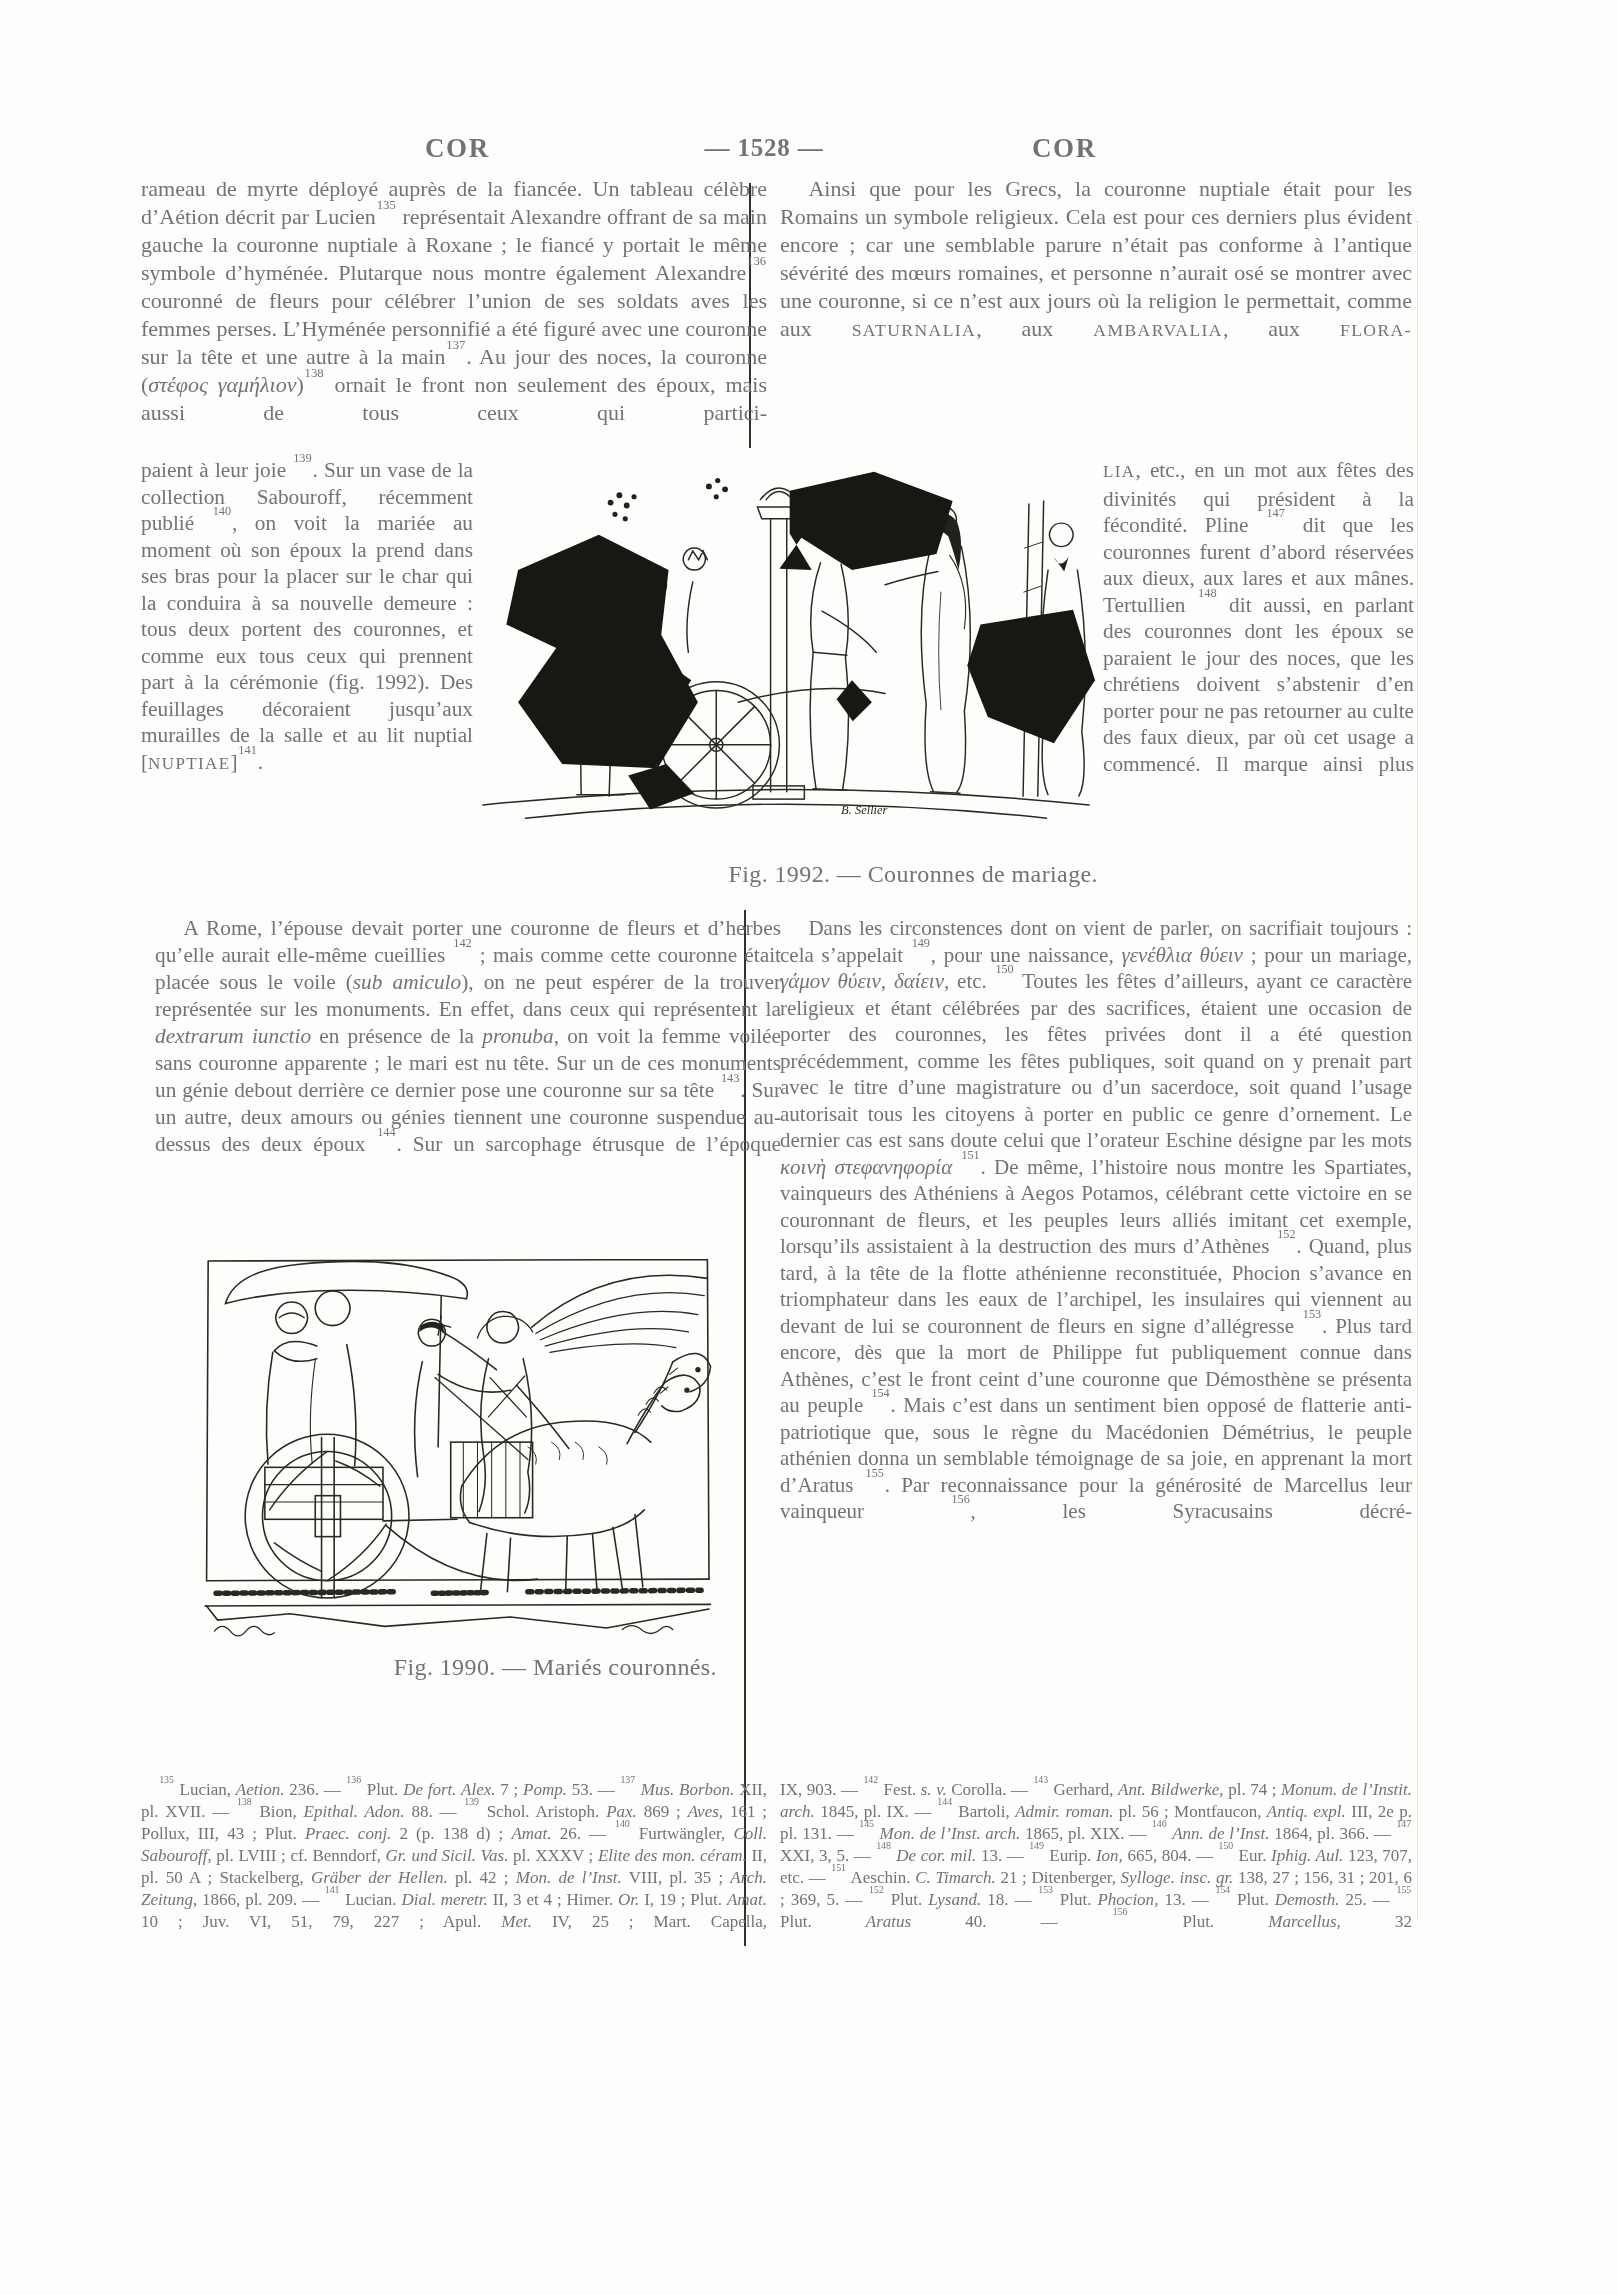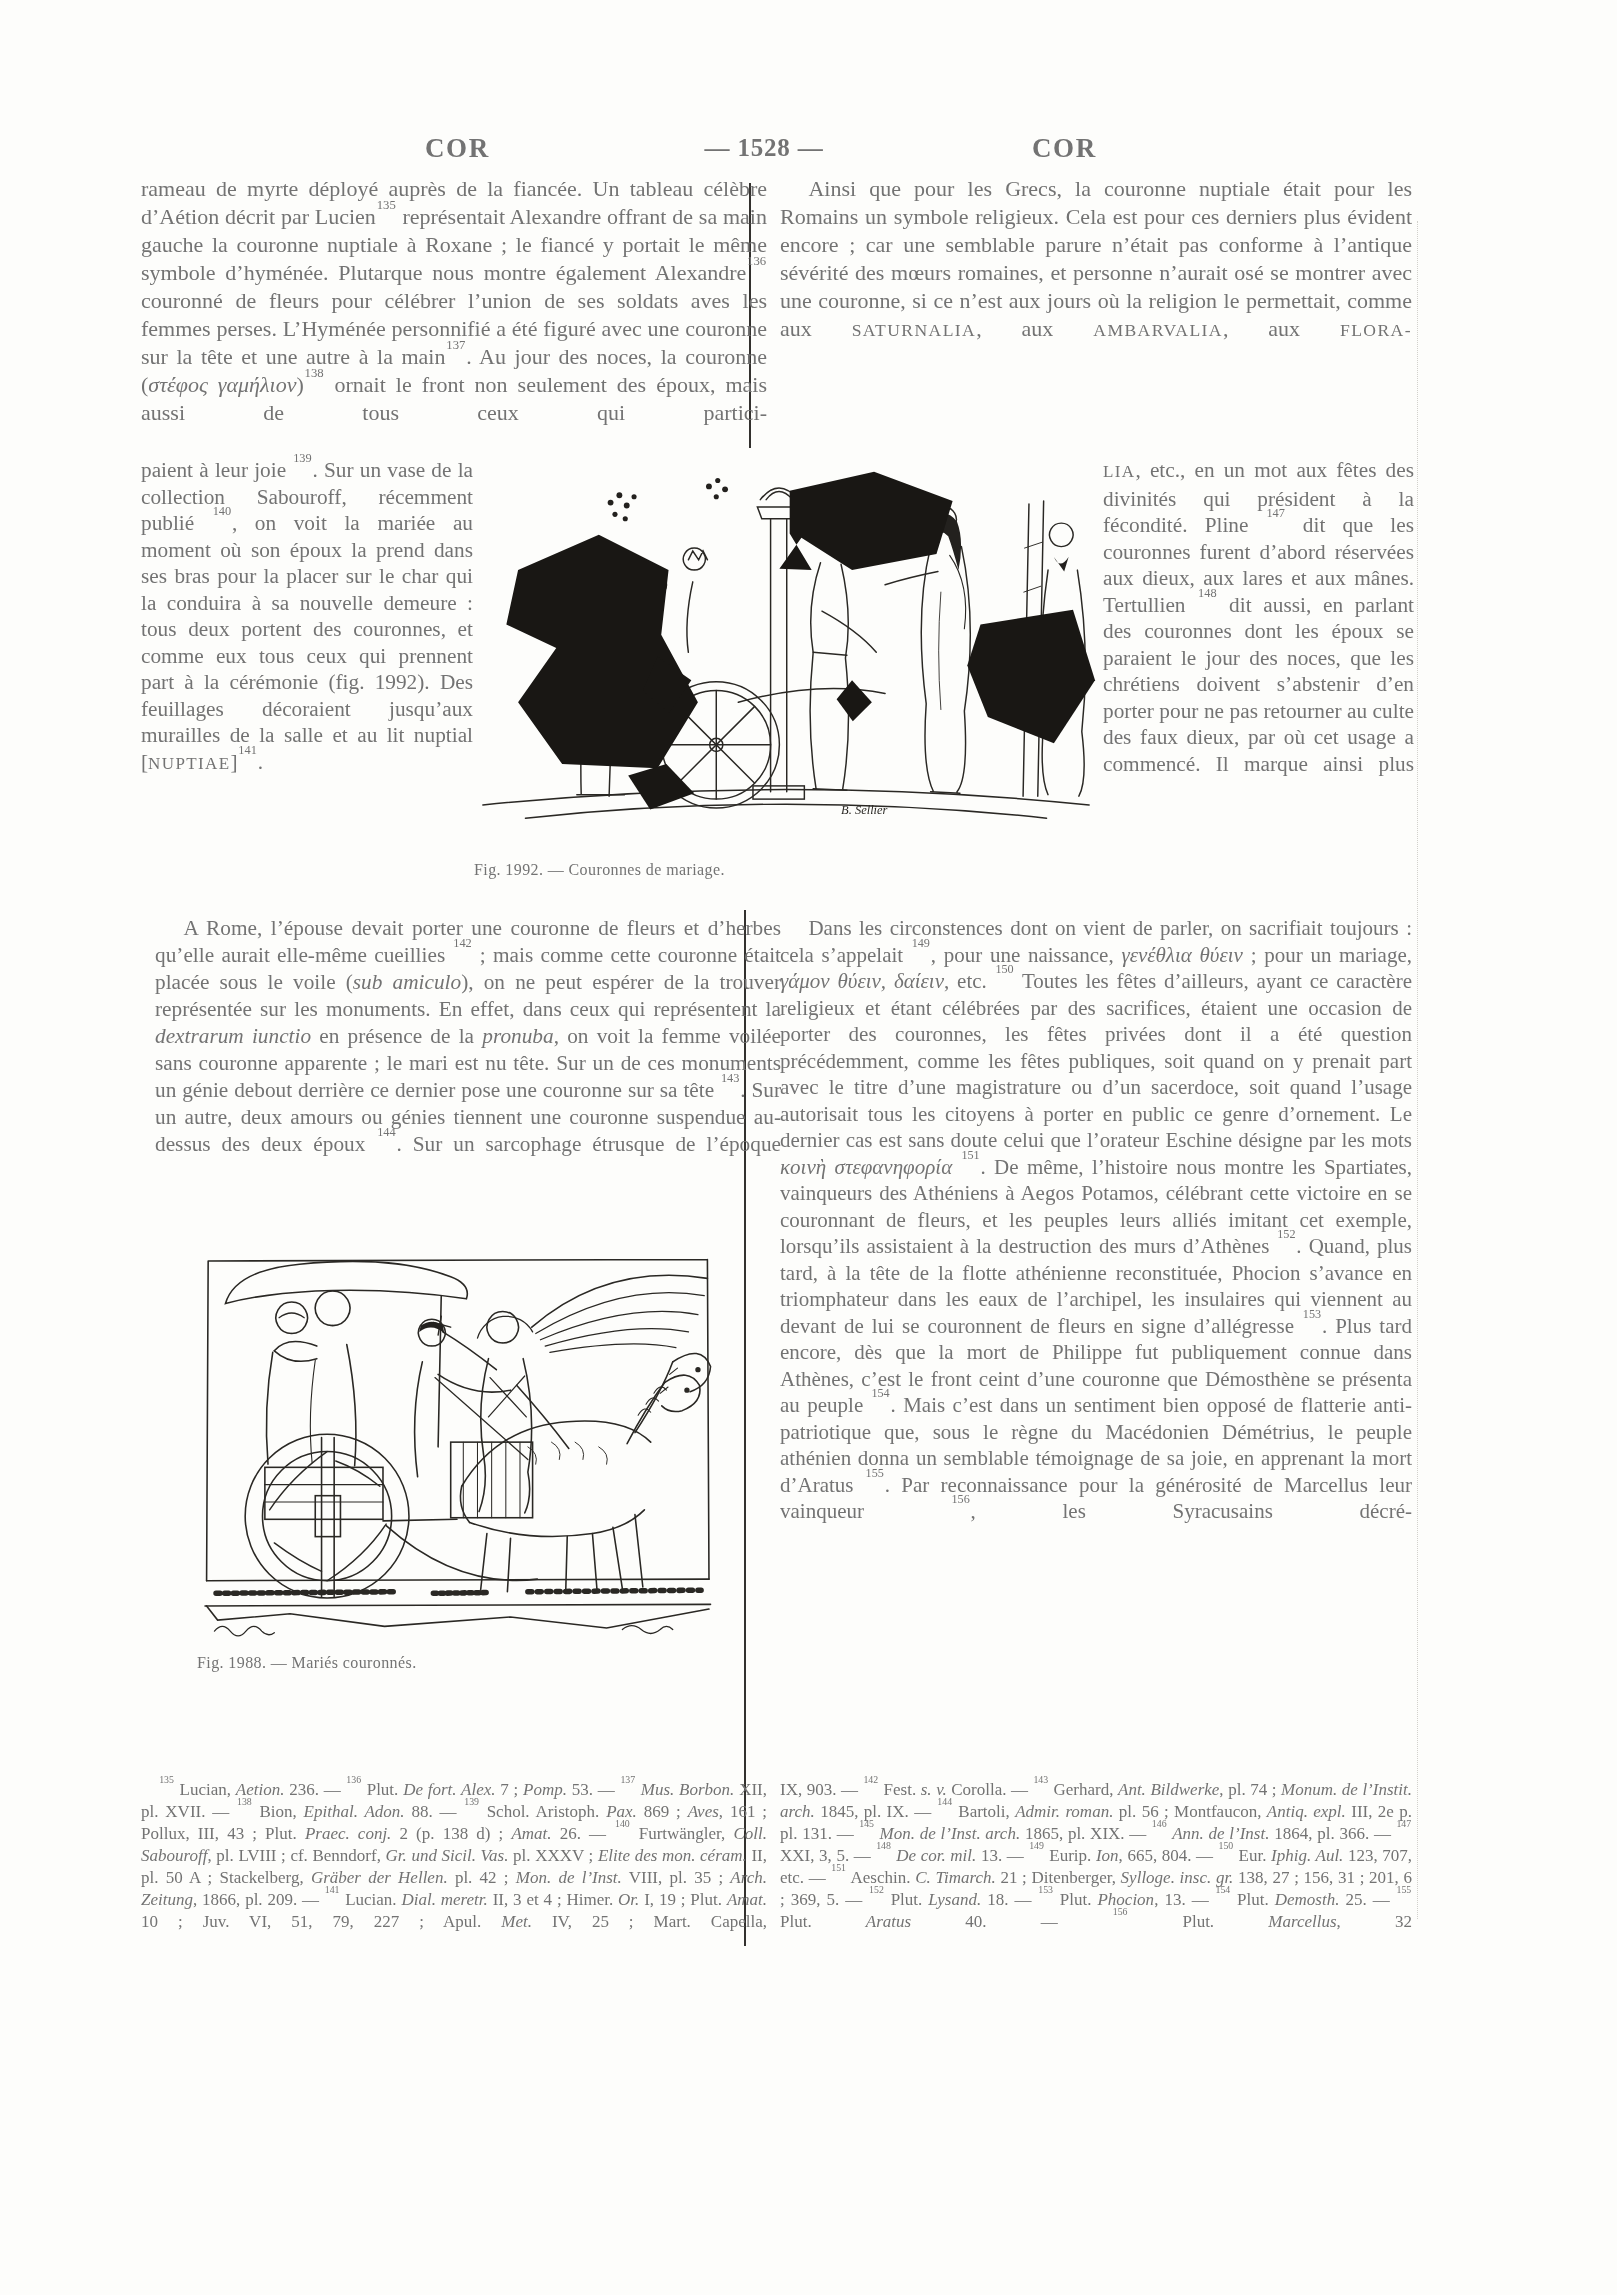--- a/index.html
+++ b/index.html
@@ -14,21 +14,21 @@
   .rfull{font-size:21px;line-height:26.5px;}
   .lmid{font-size:21.3px;line-height:27px;}
   .l4{font-size:21.3px;line-height:32px;}
   .fnote{font-size:17px;line-height:22px;}
   .jl p{text-align-last:justify;}
   .ind{text-indent:28.4px;}
   sup{font-size:0.58em;line-height:0;position:relative;top:-0.55em;padding:0 0.8px;}
   i{font-style:italic;}
   .sc{font-size:0.8em;letter-spacing:0.08em;}
   .gk{font-style:italic;}
-  .caption{font-size:16px;text-align:left;letter-spacing:0.4px;}
+  .caption{font-size:24px;text-align:right;letter-spacing:0.4px;}
   .vrule{width:1.6px;background:#33312e;}
   .edgeline{width:1.6px;border-left:1.6px dotted #c7c6c0;opacity:.8;}
   svg text{font-family:"Liberation Serif",serif;}
 </style>
 </head>
 <body>
 
 <div id="page">
 
   <div class="abs hdr" style="left:425px;top:133px;">COR</div>
@@ -205,21 +205,21 @@
 
         <path d="M24,436 L250,434" stroke-width="7" stroke-dasharray="5 6"></path>
         <path d="M300,436 L370,435" stroke-width="7" stroke-dasharray="4 5"></path>
         <path d="M420,434 L640,432" stroke-width="7" stroke-dasharray="5 7"></path>
 
         <path d="M22,484 q10,-12 20,0 q10,12 20,0 q10,-12 20,0 q8,8 16,2" stroke-width="1.6"></path>
         <path d="M540,482 q12,-10 24,0 q12,10 24,0 q8,-8 16,0" stroke-width="1.6"></path>
       </g>
     </svg>
   </div>
-  <div class="abs caption" style="left:197px;top:1654px;width:520px;">Fig. 1988. — Mariés couronnés.</div>
+  <div class="abs caption" style="left:197px;top:1654px;width:520px;">Fig. 1990. — Mariés couronnés.</div>
 
 
   <div class="abs txt fnote jl" style="left:141px;top:1779px;width:626px;">
     <p class="ind" style="text-indent:17.4px;"><sup>135</sup> Lucian, <i>Aetion.</i> 236. — <sup>136</sup> Plut. <i>De fort. Alex.</i> 7 ; <i>Pomp.</i> 53. — <sup>137</sup> <i>Mus. Borbon.</i> XII, pl. XVII. — <sup>138</sup> Bion, <i>Epithal. Adon.</i> 88. — <sup>139</sup> Schol. Aristoph. <i>Pax.</i> 869 ; <i>Aves</i>, 161 ; Pollux, III, 43 ; Plut. <i>Praec. conj.</i> 2 (p. 138 d) ; <i>Amat.</i> 26. — <sup>140</sup> Furtwängler, <i>Coll. Sabouroff</i>, pl. LVIII ; cf. Benndorf, <i>Gr. und Sicil. Vas.</i> pl. XXXV ; <i>Elite des mon. céram.</i> II, pl. 50 A ; Stackelberg, <i>Gräber der Hellen.</i> pl. 42 ; <i>Mon. de l’Inst.</i> VIII, pl. 35 ; <i>Arch. Zeitung</i>, 1866, pl. 209. — <sup>141</sup> Lucian. <i>Dial. meretr.</i> II, 3 et 4 ; Himer. <i>Or.</i> I, 19 ; Plut. <i>Amat.</i> 10 ; Juv. VI, 51, 79, 227 ; Apul. <i>Met.</i> IV, 25 ; Mart. Capella,</p>
   </div>
   <div class="abs txt fnote jl" style="left:780px;top:1779px;width:632px;">
     <p>IX, 903. — <sup>142</sup> Fest. <i>s. v.</i> Corolla. — <sup>143</sup> Gerhard, <i>Ant. Bildwerke</i>, pl. 74 ; <i>Monum. de l’Instit. arch.</i> 1845, pl. IX. — <sup>144</sup> Bartoli, <i>Admir. roman.</i> pl. 56 ; Montfaucon, <i>Antiq. expl.</i> III, 2e p. pl. 131. — <sup>145</sup> <i>Mon. de l’Inst. arch.</i> 1865, pl. XIX. — <sup>146</sup> <i>Ann. de l’Inst.</i> 1864, pl. 366. — <sup>147</sup> XXI, 3, 5. — <sup>148</sup> <i>De cor. mil.</i> 13. — <sup>149</sup> Eurip. <i>Ion</i>, 665, 804. — <sup>150</sup> Eur. <i>Iphig. Aul.</i> 123, 707, etc. — <sup>151</sup> Aeschin. <i>C. Timarch.</i> 21 ; Ditenberger, <i>Sylloge. insc. gr.</i> 138, 27 ; 156, 31 ; 201, 6 ; 369, 5. — <sup>152</sup> Plut. <i>Lysand.</i> 18. — <sup>153</sup> Plut. <i>Phocion</i>, 13. — <sup>154</sup> Plut. <i>Demosth.</i> 25. — <sup>155</sup> Plut. <i>Aratus</i> 40. — <sup>156</sup> Plut. <i>Marcellus</i>, 32</p>
   </div>
 
 </div>

